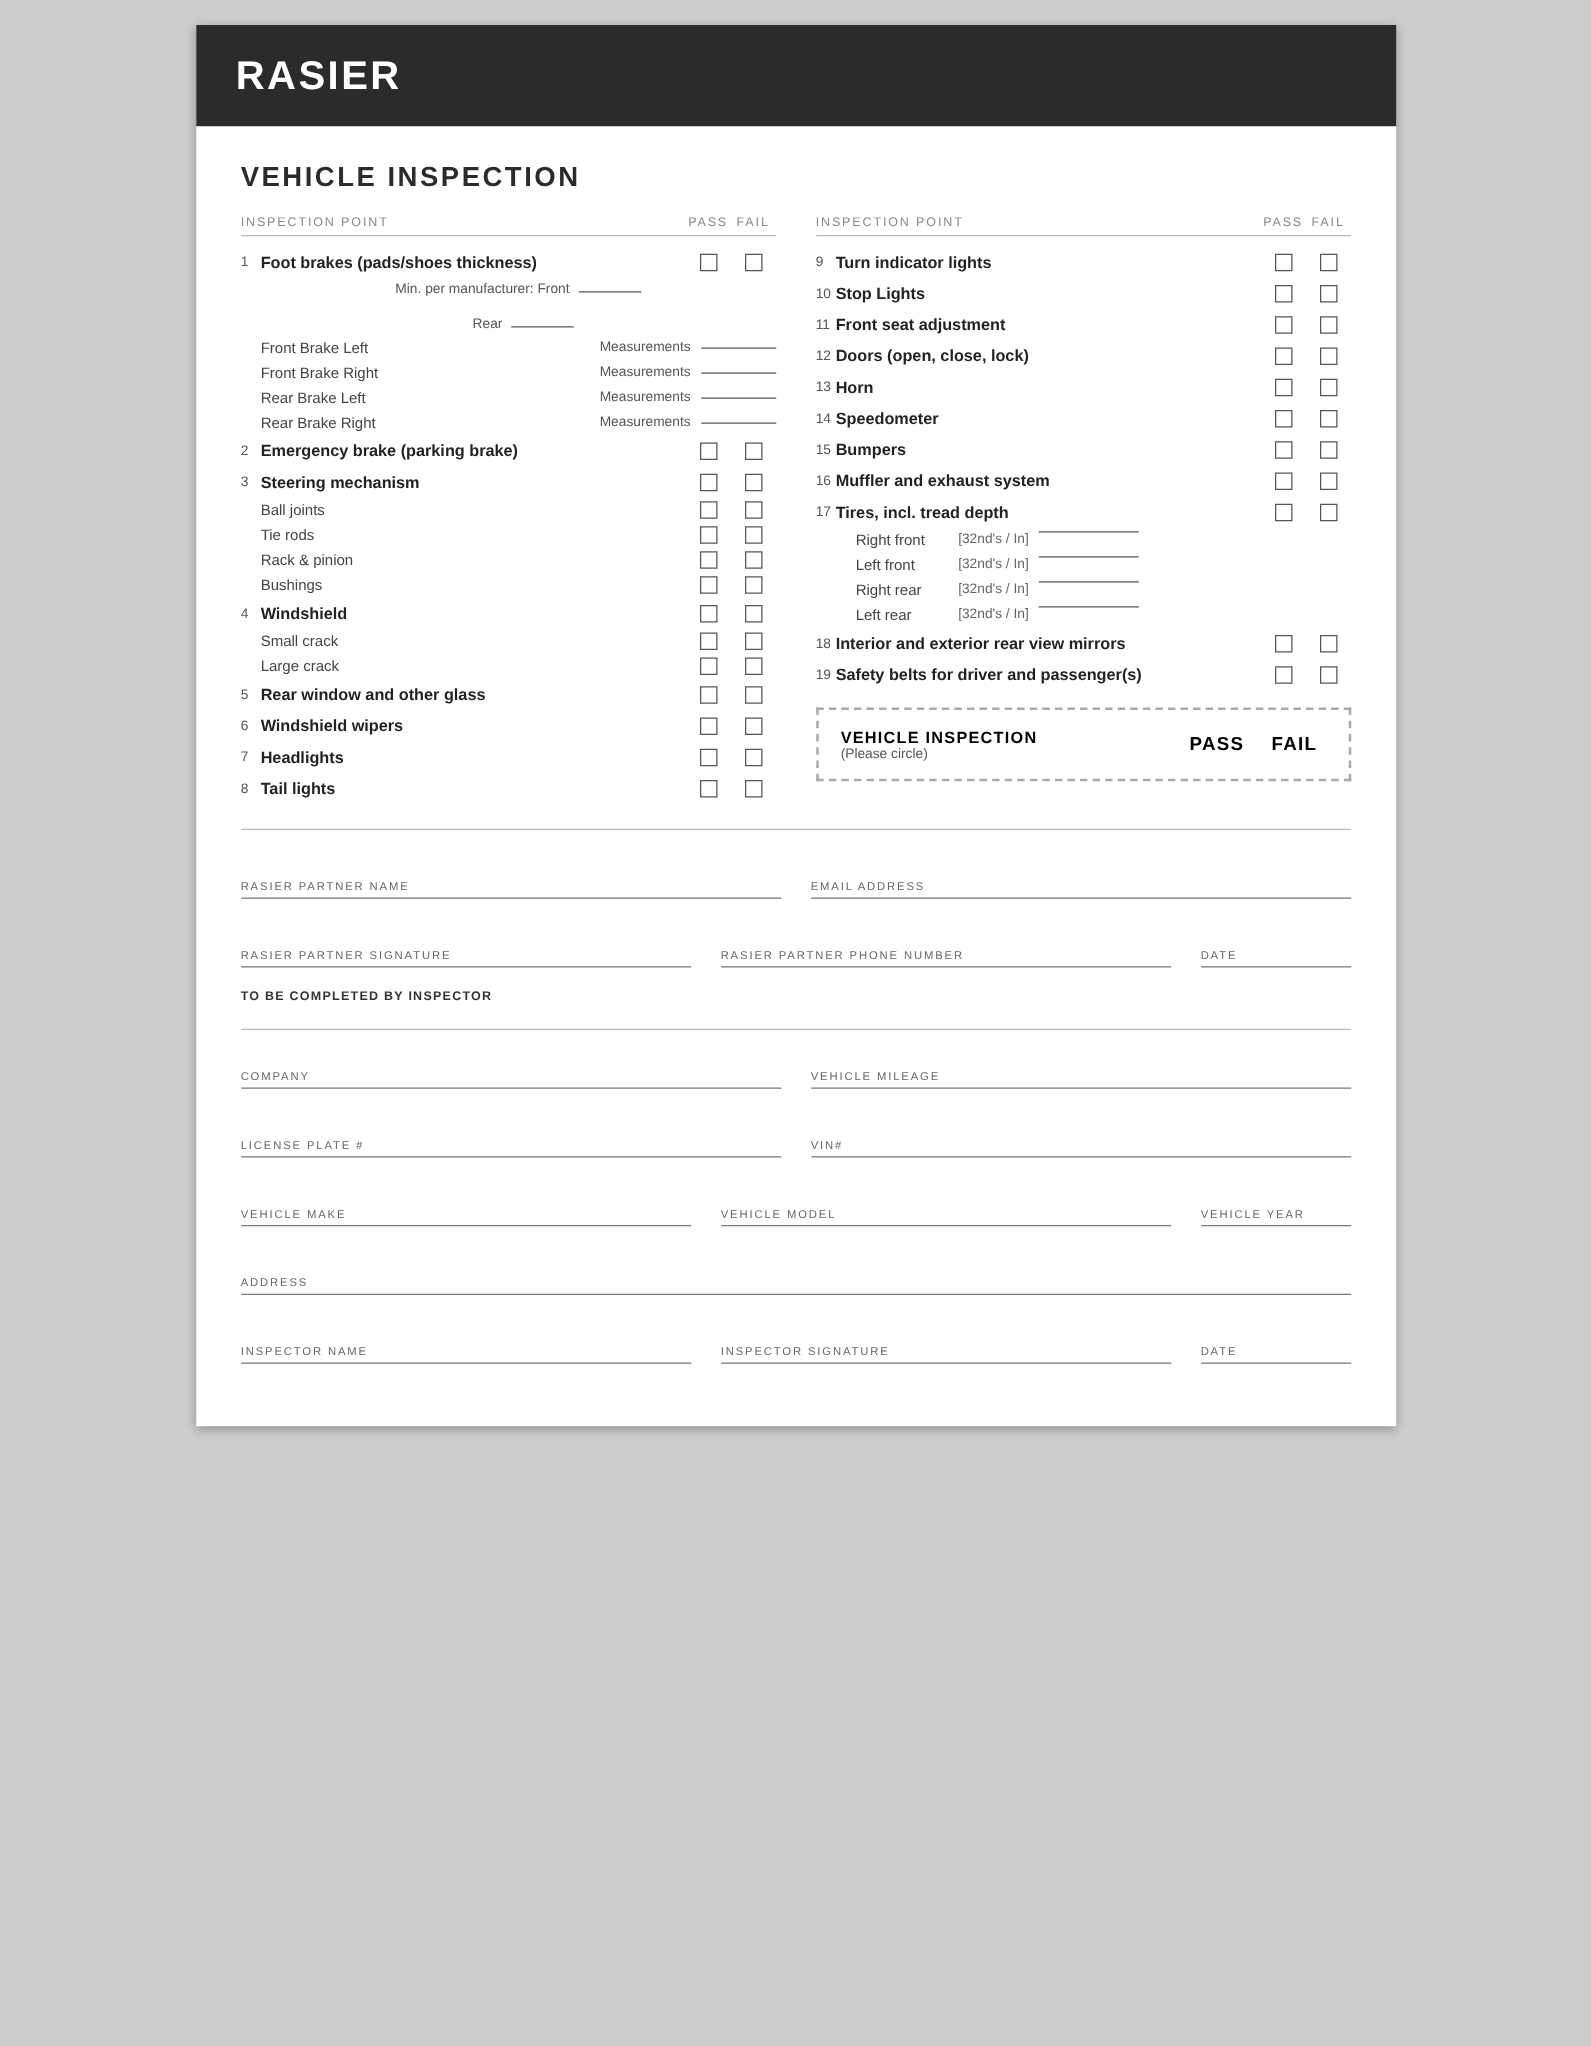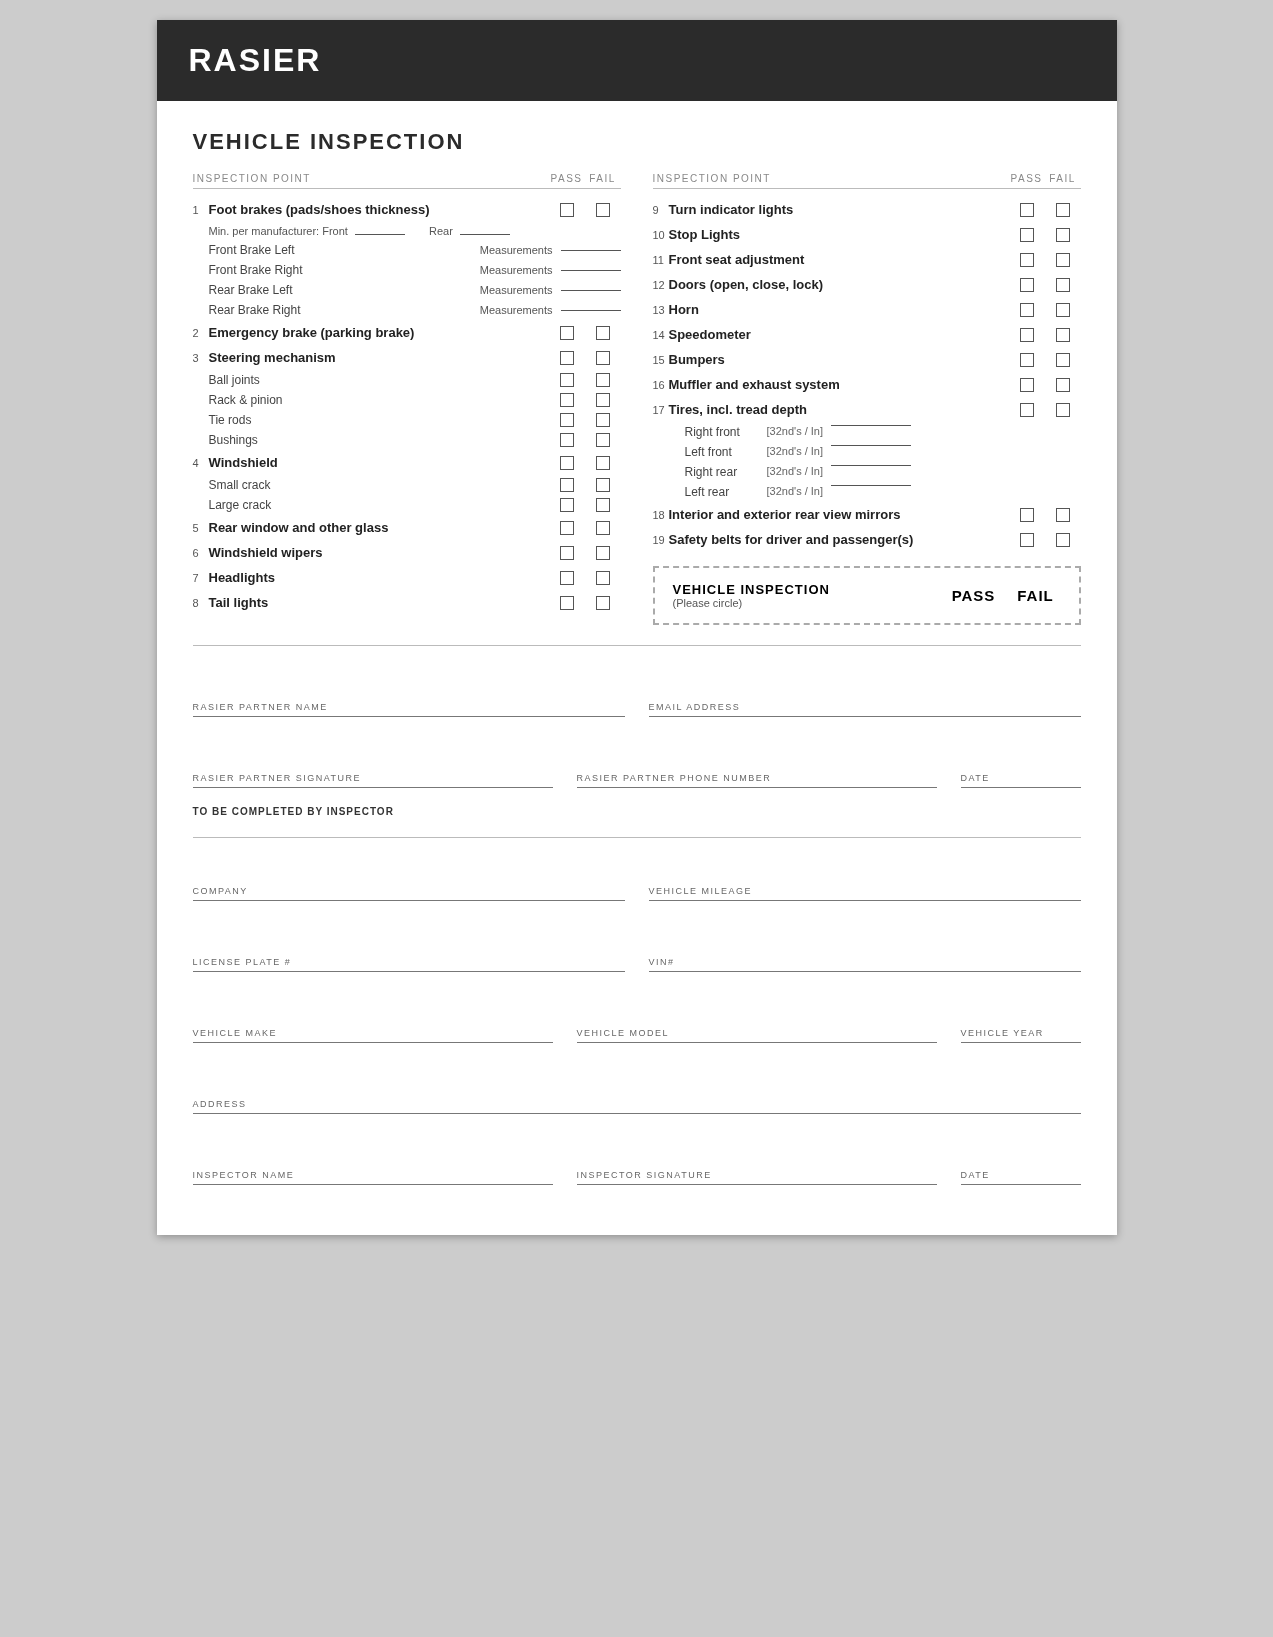--- a/index.html
+++ b/index.html
@@ -109,20 +109,21 @@
       width: 60px;
       margin-left: 4px;
     }
     .measure-front-rear {
       display: flex;
       align-items: center;
       gap: 16px;
       padding: 3px 0 3px 16px;
       font-size: 11px;
       color: #555;
+      flex-direction: column;
     }
     .measure-front-rear .measure-line { width: 50px; }
 
     .tread-sub {
       display: flex;
       align-items: flex-start;
       padding: 3px 0 3px 32px;
       font-size: 12px;
       color: #444;
     }
@@ -177,21 +178,21 @@
       flex: 1;
       border-bottom: 1px solid #777;
       padding-bottom: 4px;
     }
     .form-field-label {
       font-size: 9px;
       letter-spacing: 1.5px;
       color: #666;
       text-transform: uppercase;
       display: block;
-      margin-top: 20px;
+      margin-top: 4px;
     }
     .form-field-value {
       font-size: 13px;
       min-height: 18px;
     }
     .completed-by {
       font-size: 10px;
       font-weight: bold;
       letter-spacing: 1px;
       color: #333;
@@ -285,30 +286,30 @@
           <div class="sub-item">
             <span class="sub-label">Ball joints</span>
             <div class="pass-box">
                 <div class="checkbox"></div>
               </div>
             <div class="fail-box">
                 <div class="checkbox"></div>
               </div>
           </div>
           <div class="sub-item">
+            <span class="sub-label">Tie rods</span>
+            <div class="pass-box">
+                <div class="checkbox"></div>
+              </div>
+            <div class="fail-box">
+                <div class="checkbox"></div>
+              </div>
+          </div>
+          <div class="sub-item">
             <span class="sub-label">Rack &amp; pinion</span>
-            <div class="pass-box">
-                <div class="checkbox"></div>
-              </div>
-            <div class="fail-box">
-                <div class="checkbox"></div>
-              </div>
-          </div>
-          <div class="sub-item">
-            <span class="sub-label">Tie rods</span>
             <div class="pass-box">
                 <div class="checkbox"></div>
               </div>
             <div class="fail-box">
                 <div class="checkbox"></div>
               </div>
           </div>
           <div class="sub-item">
             <span class="sub-label">Bushings</span>
             <div class="pass-box">

